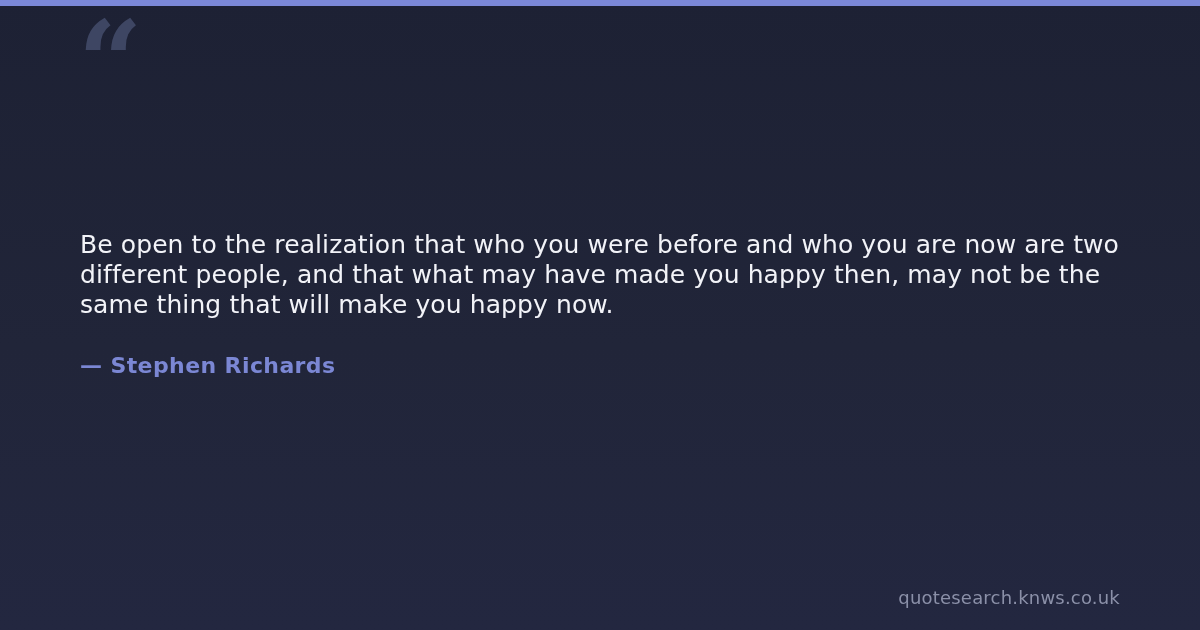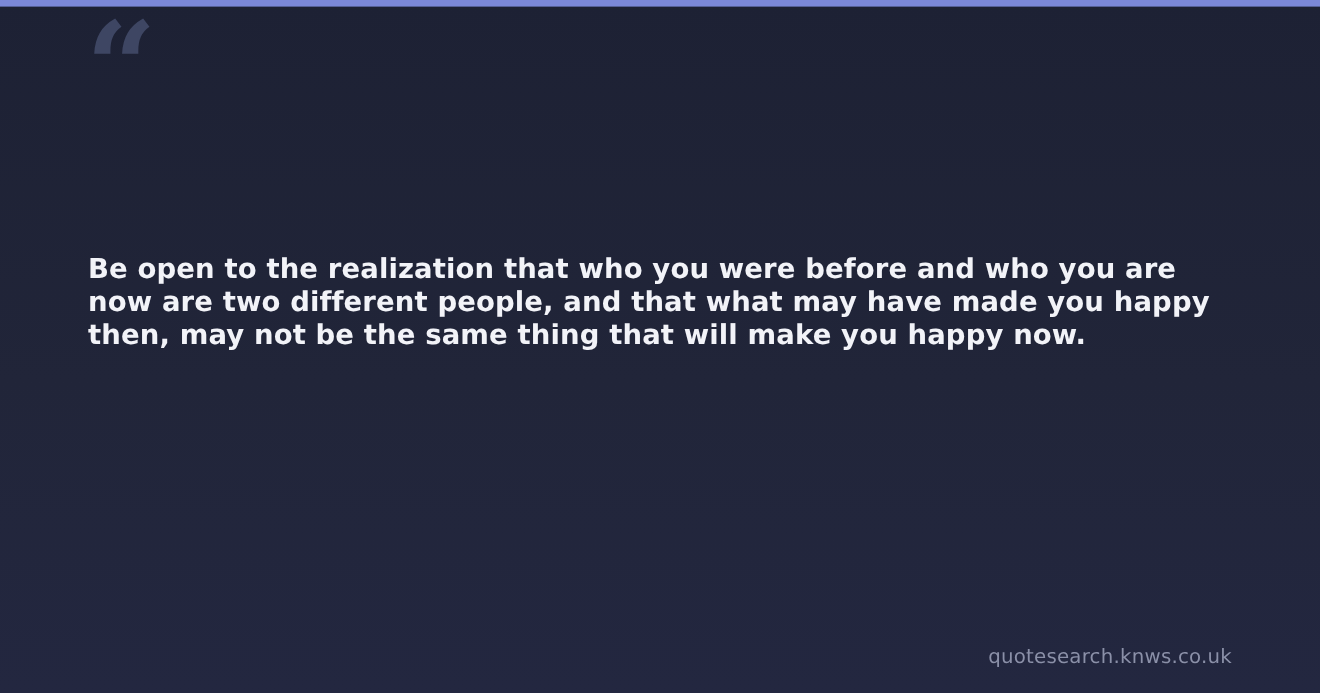--- a/index.html
+++ b/index.html
@@ -53,21 +53,21 @@
     left: 80px;
     top: 230px;
     width: 1045px;
   }
 
   .quote-text {
     margin: 0;
     font-family: "DejaVu Sans", sans-serif;
     font-size: 25px;
     line-height: 30px;
-    font-weight: 700;
+    font-weight: 400;
     color: #f2f3f8;
     letter-spacing: 0.1px;
     text-align: left;
   }
 
   .author {
     margin: 0;
     padding-top: 32px;
     font-family: "DejaVu Sans", sans-serif;
     font-size: 22px;
@@ -96,17 +96,18 @@
 
 <div class="quote-card">
 
   <div class="accent-bar"></div>
 
   <div class="quote-mark">“</div>
 
   <div class="content">
     <p class="quote-text">Be open to the realization that who you were before and who you are now are two different people, and that what may have made you happy then, may not be the same thing that will make you happy now.</p>
 
+    <p class="author">— Stephen Richards</p>
   </div>
 
   <div class="site-url">quotesearch.knws.co.uk</div>
 
 </div>
 
 </body></html>

